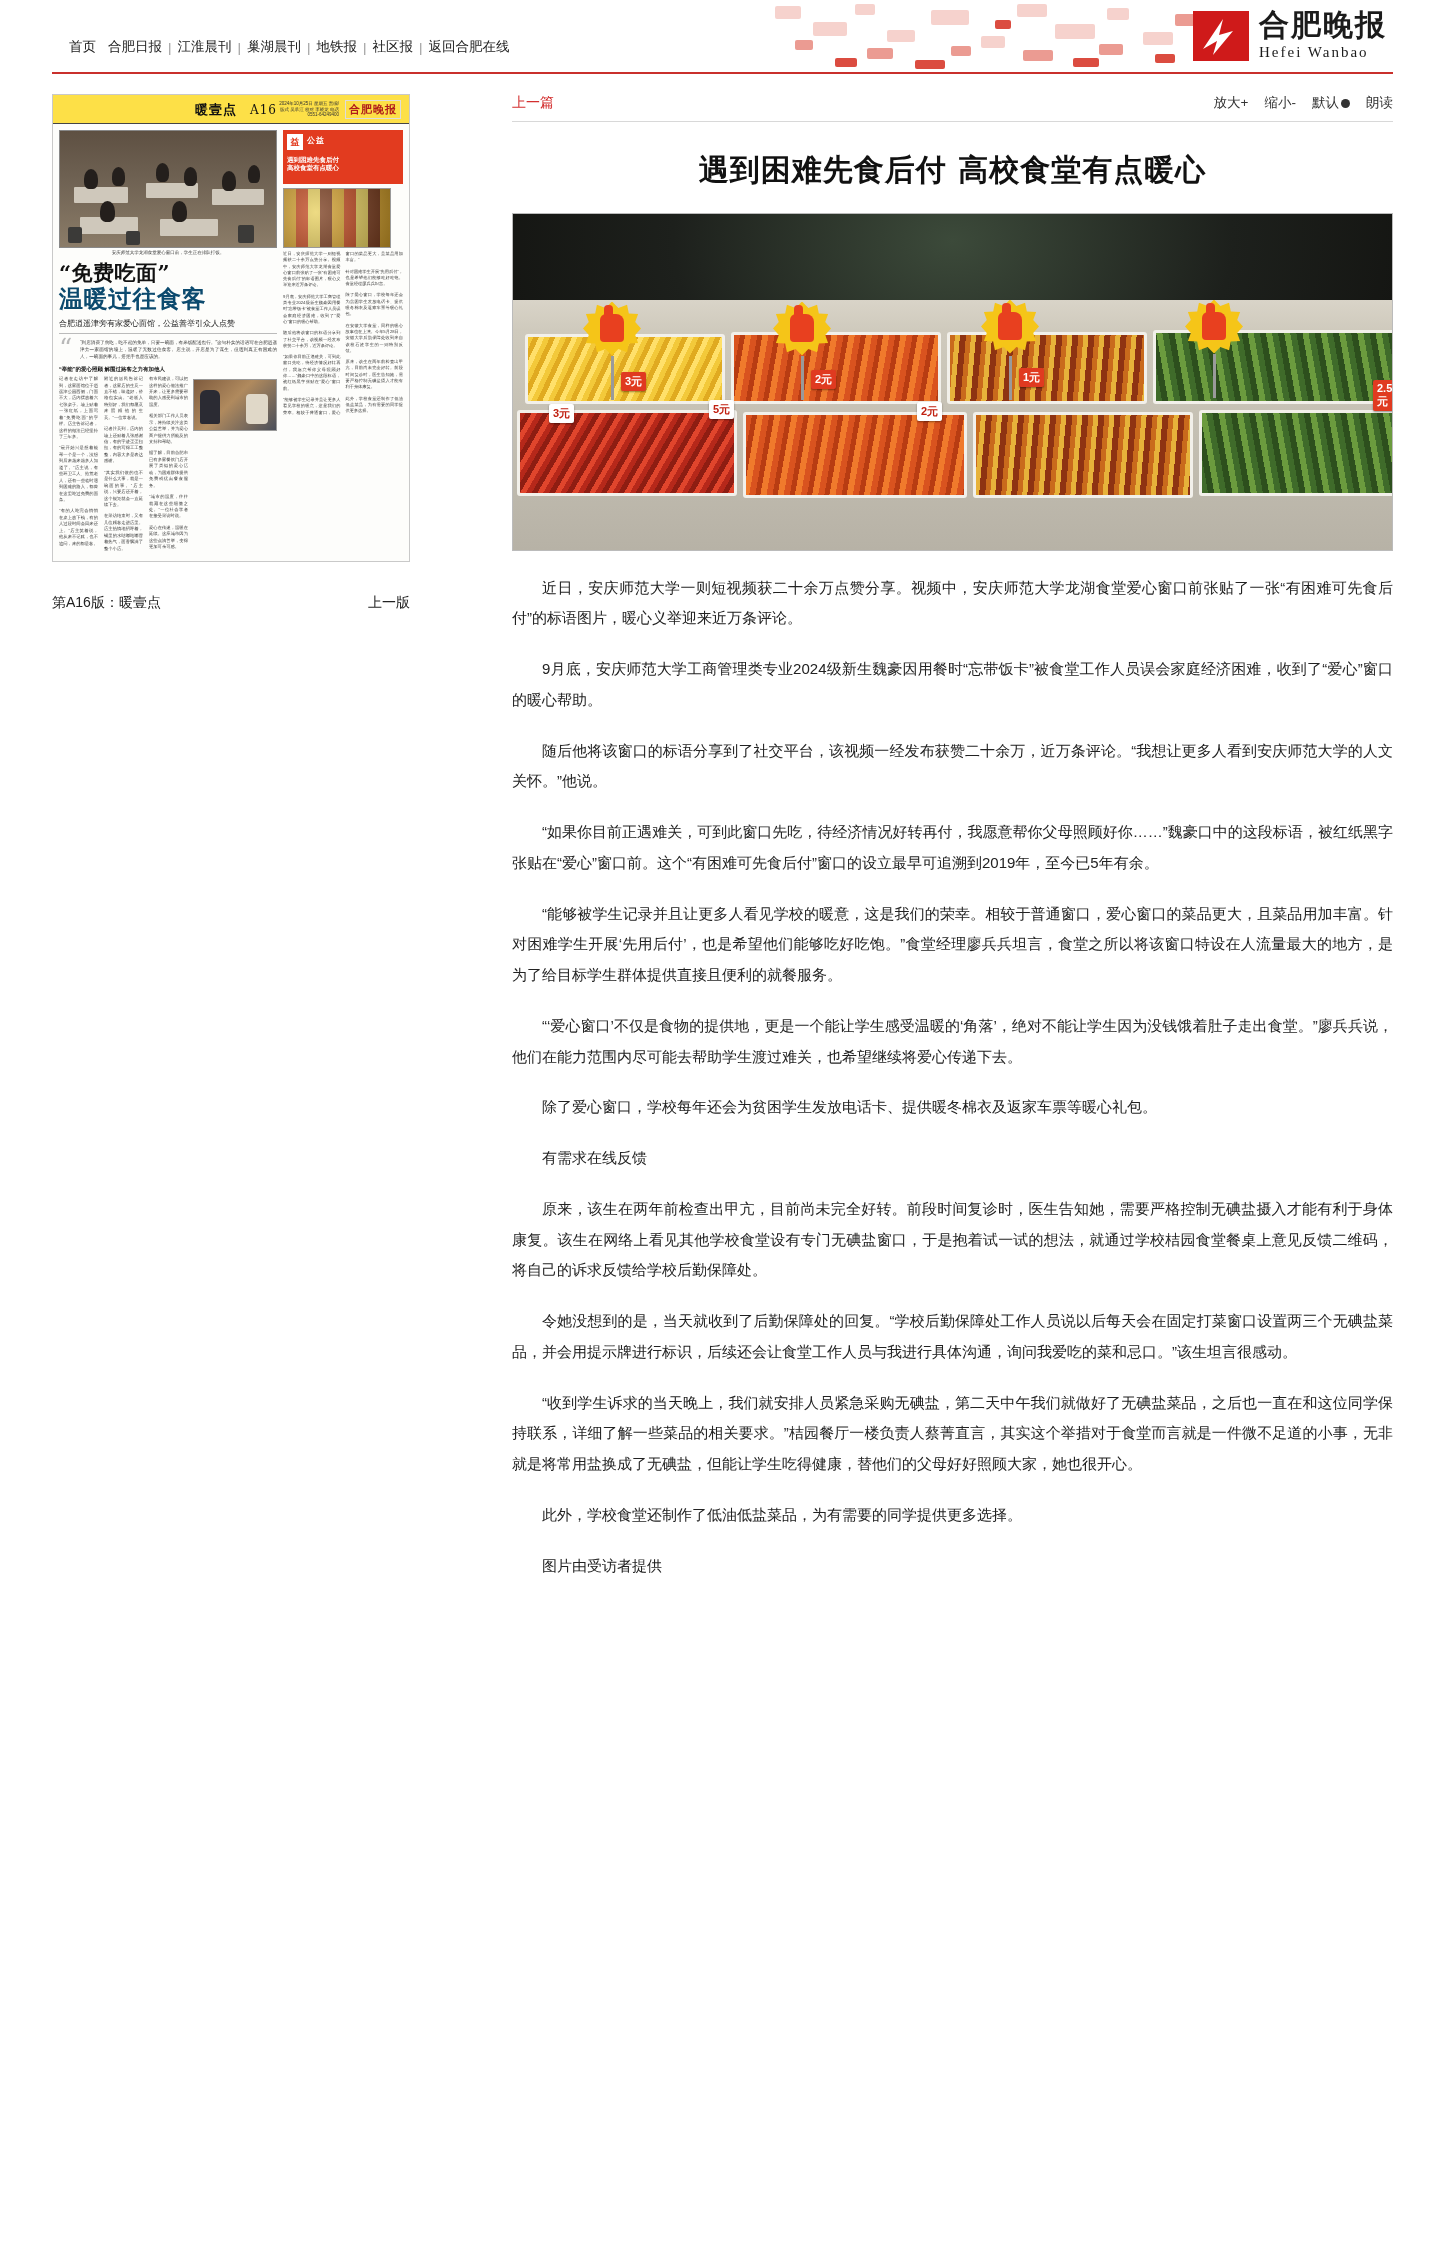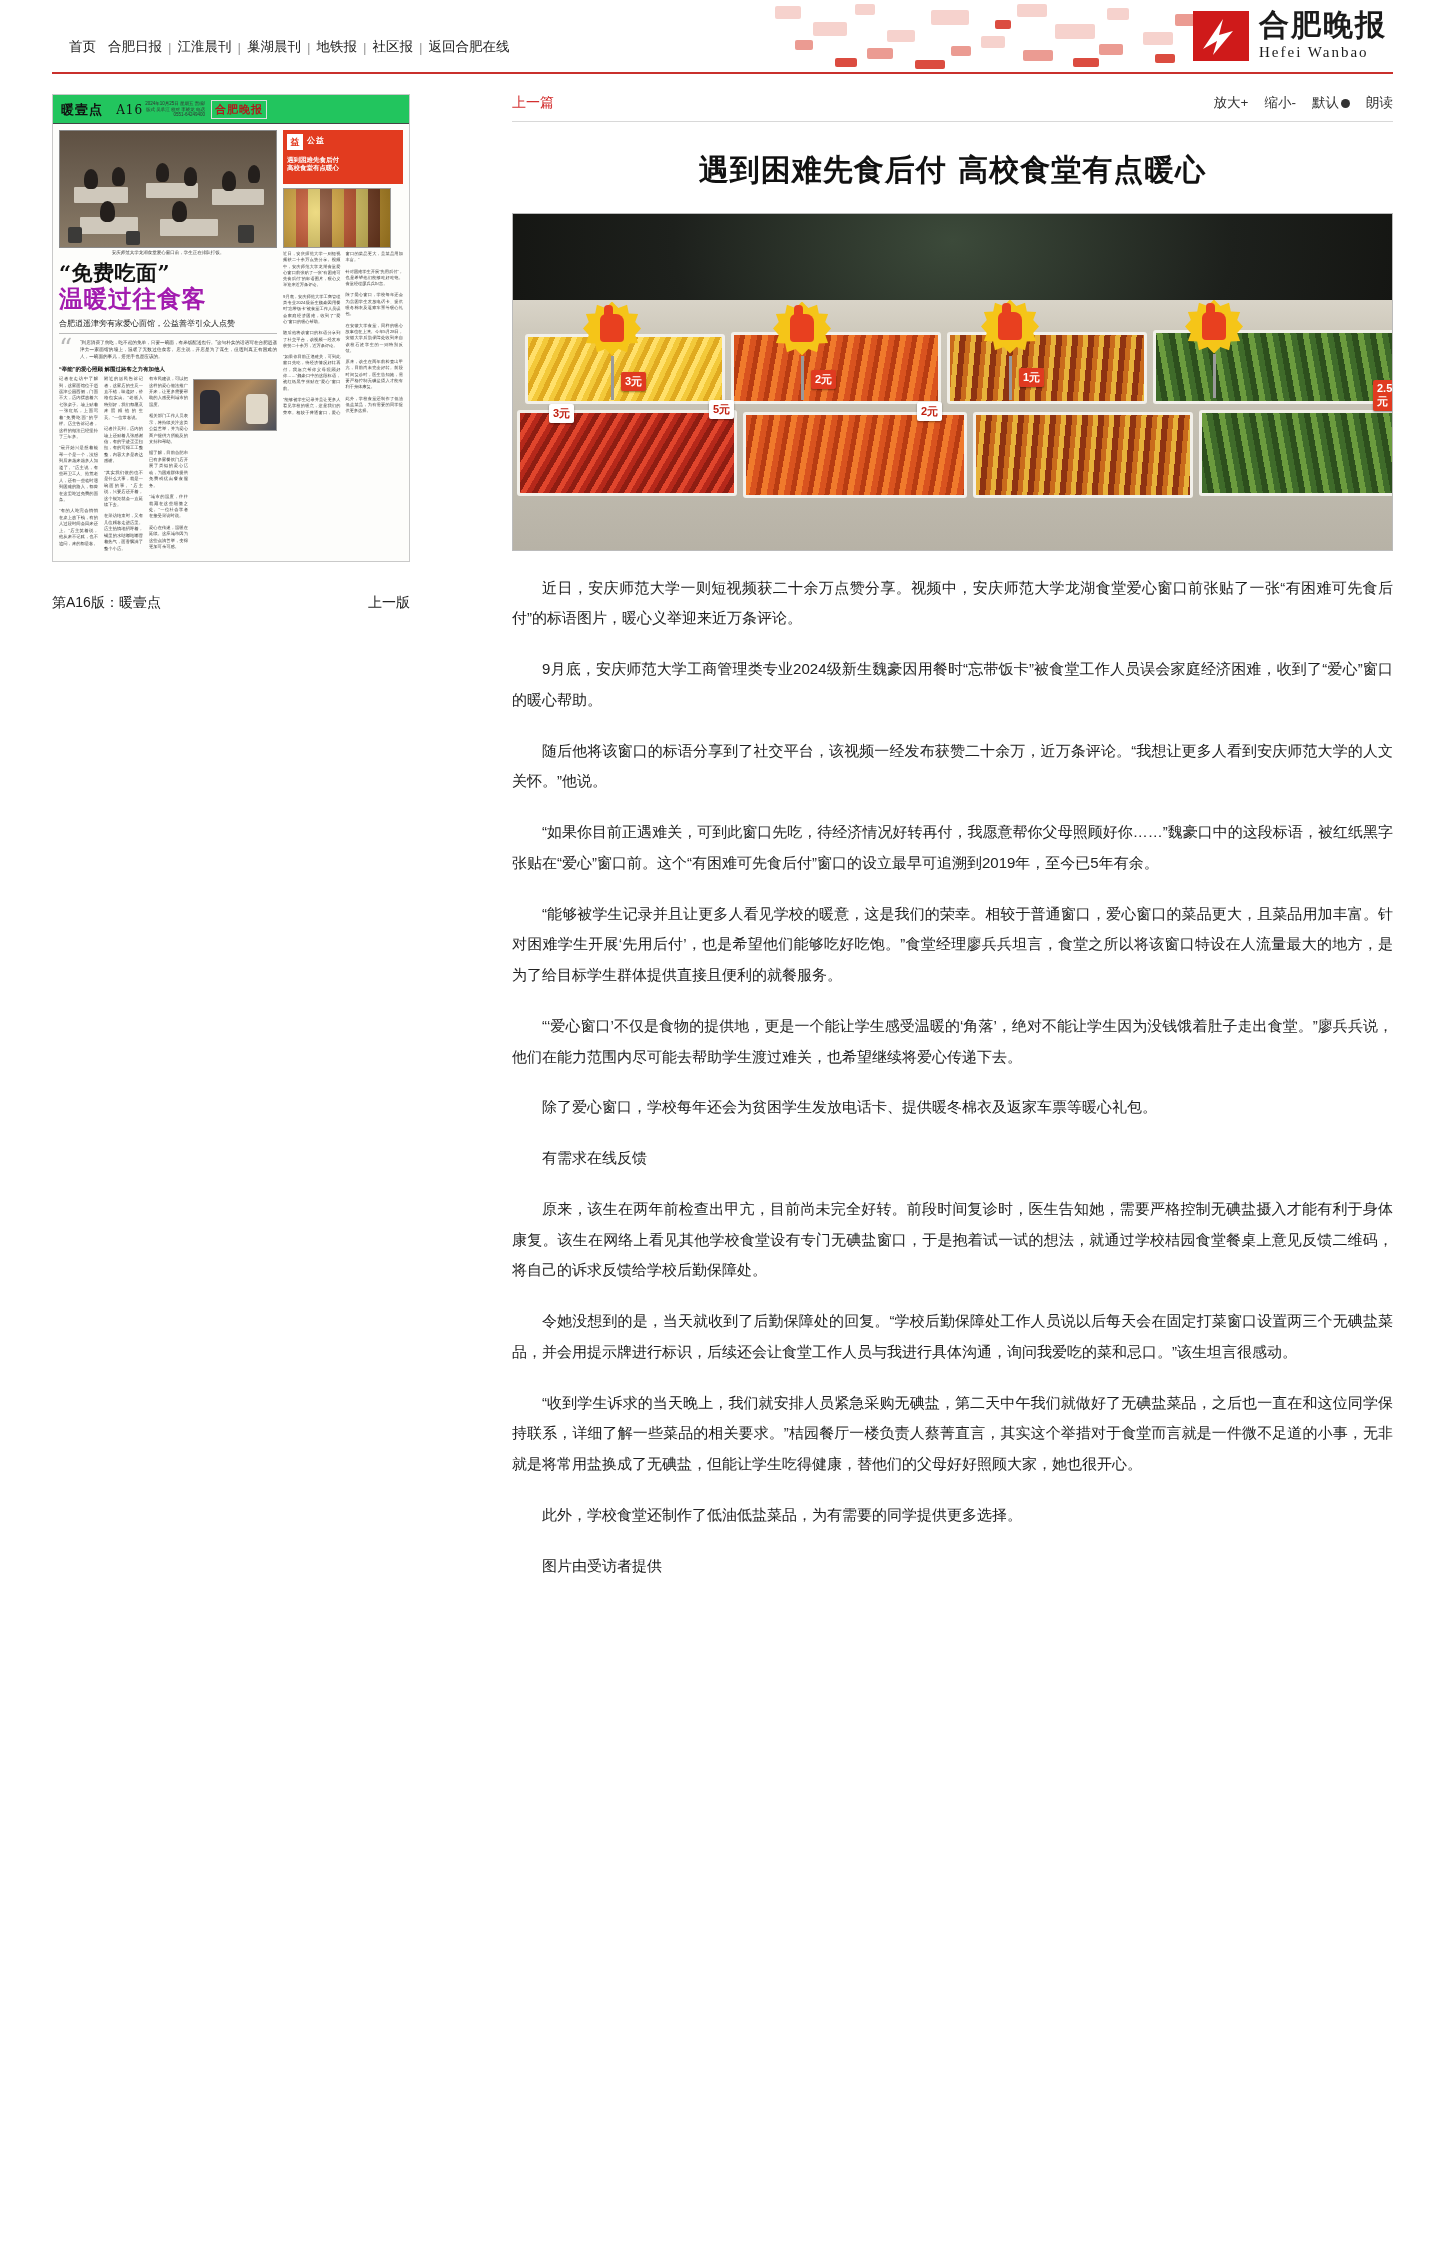--- a/index.html
+++ b/index.html
@@ -89,24 +89,24 @@
   
   .paper {
     border: 1px solid #c9c9c9;
     background: #fdfdfb;
     width: 358px;
     padding: 0;
   }
   .paper-head {
     display: flex;
     align-items: center;
-    justify-content: flex-start;
+    justify-content: flex-end;
     border-bottom: 1px solid #444;
     padding: 5px 8px 4px 8px;
-    background: #22c55e;
+    background: #fde047;
   }
   .paper-head-left {
     font-family: "DejaVu Serif", serif;
     font-size: 13px;
     color: #111;
     letter-spacing: 1px;
   }
   .paper-head-left .sect { font-weight: bold; }
   .paper-head-left .pg { margin-left: 8px; font-size: 12px; }
   .paper-head-right {
@@ -174,21 +174,21 @@
     font-weight: bold;
     color: #111;
     letter-spacing: 0.5px;
     line-height: 1.15;
     margin-top: 2px;
   }
   .headline-main {
     font-family: "DejaVu Serif", serif;
     font-size: 24px;
     font-weight: bold;
-    color: #a21caf;
+    color: #0c4a6e;
     letter-spacing: 0.5px;
     line-height: 1.15;
   }
   .headline-sub {
     font-size: 8px;
     color: #222;
     margin-top: 5px;
     padding-bottom: 4px;
     border-bottom: 1px solid #bbb;
   }

